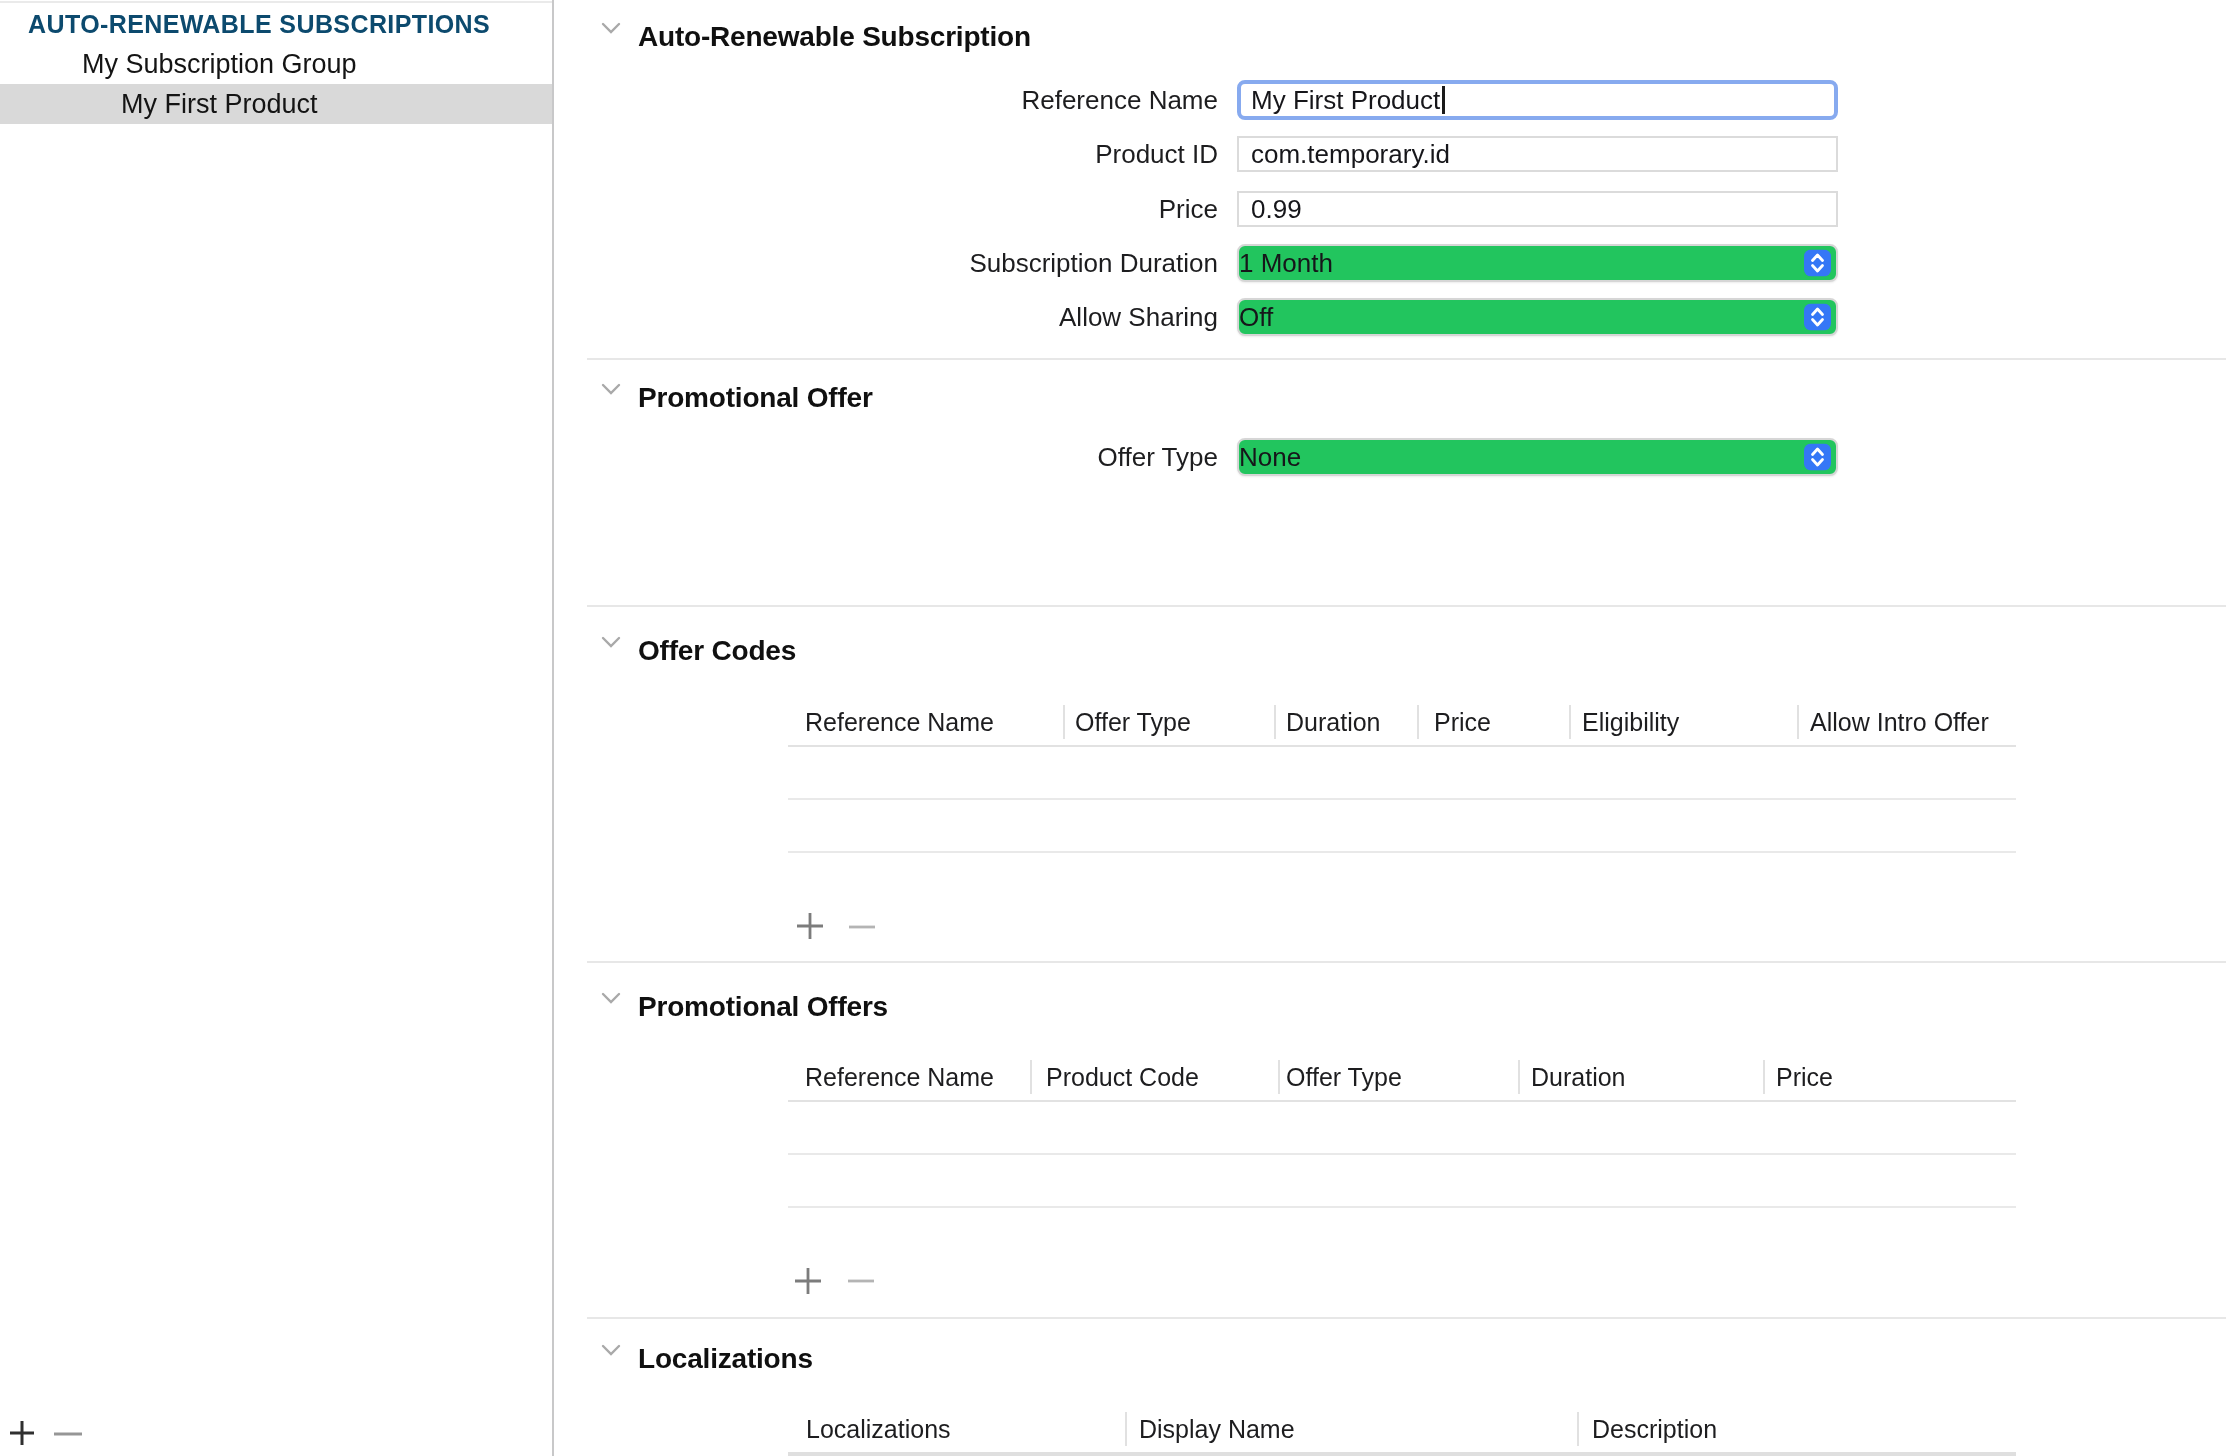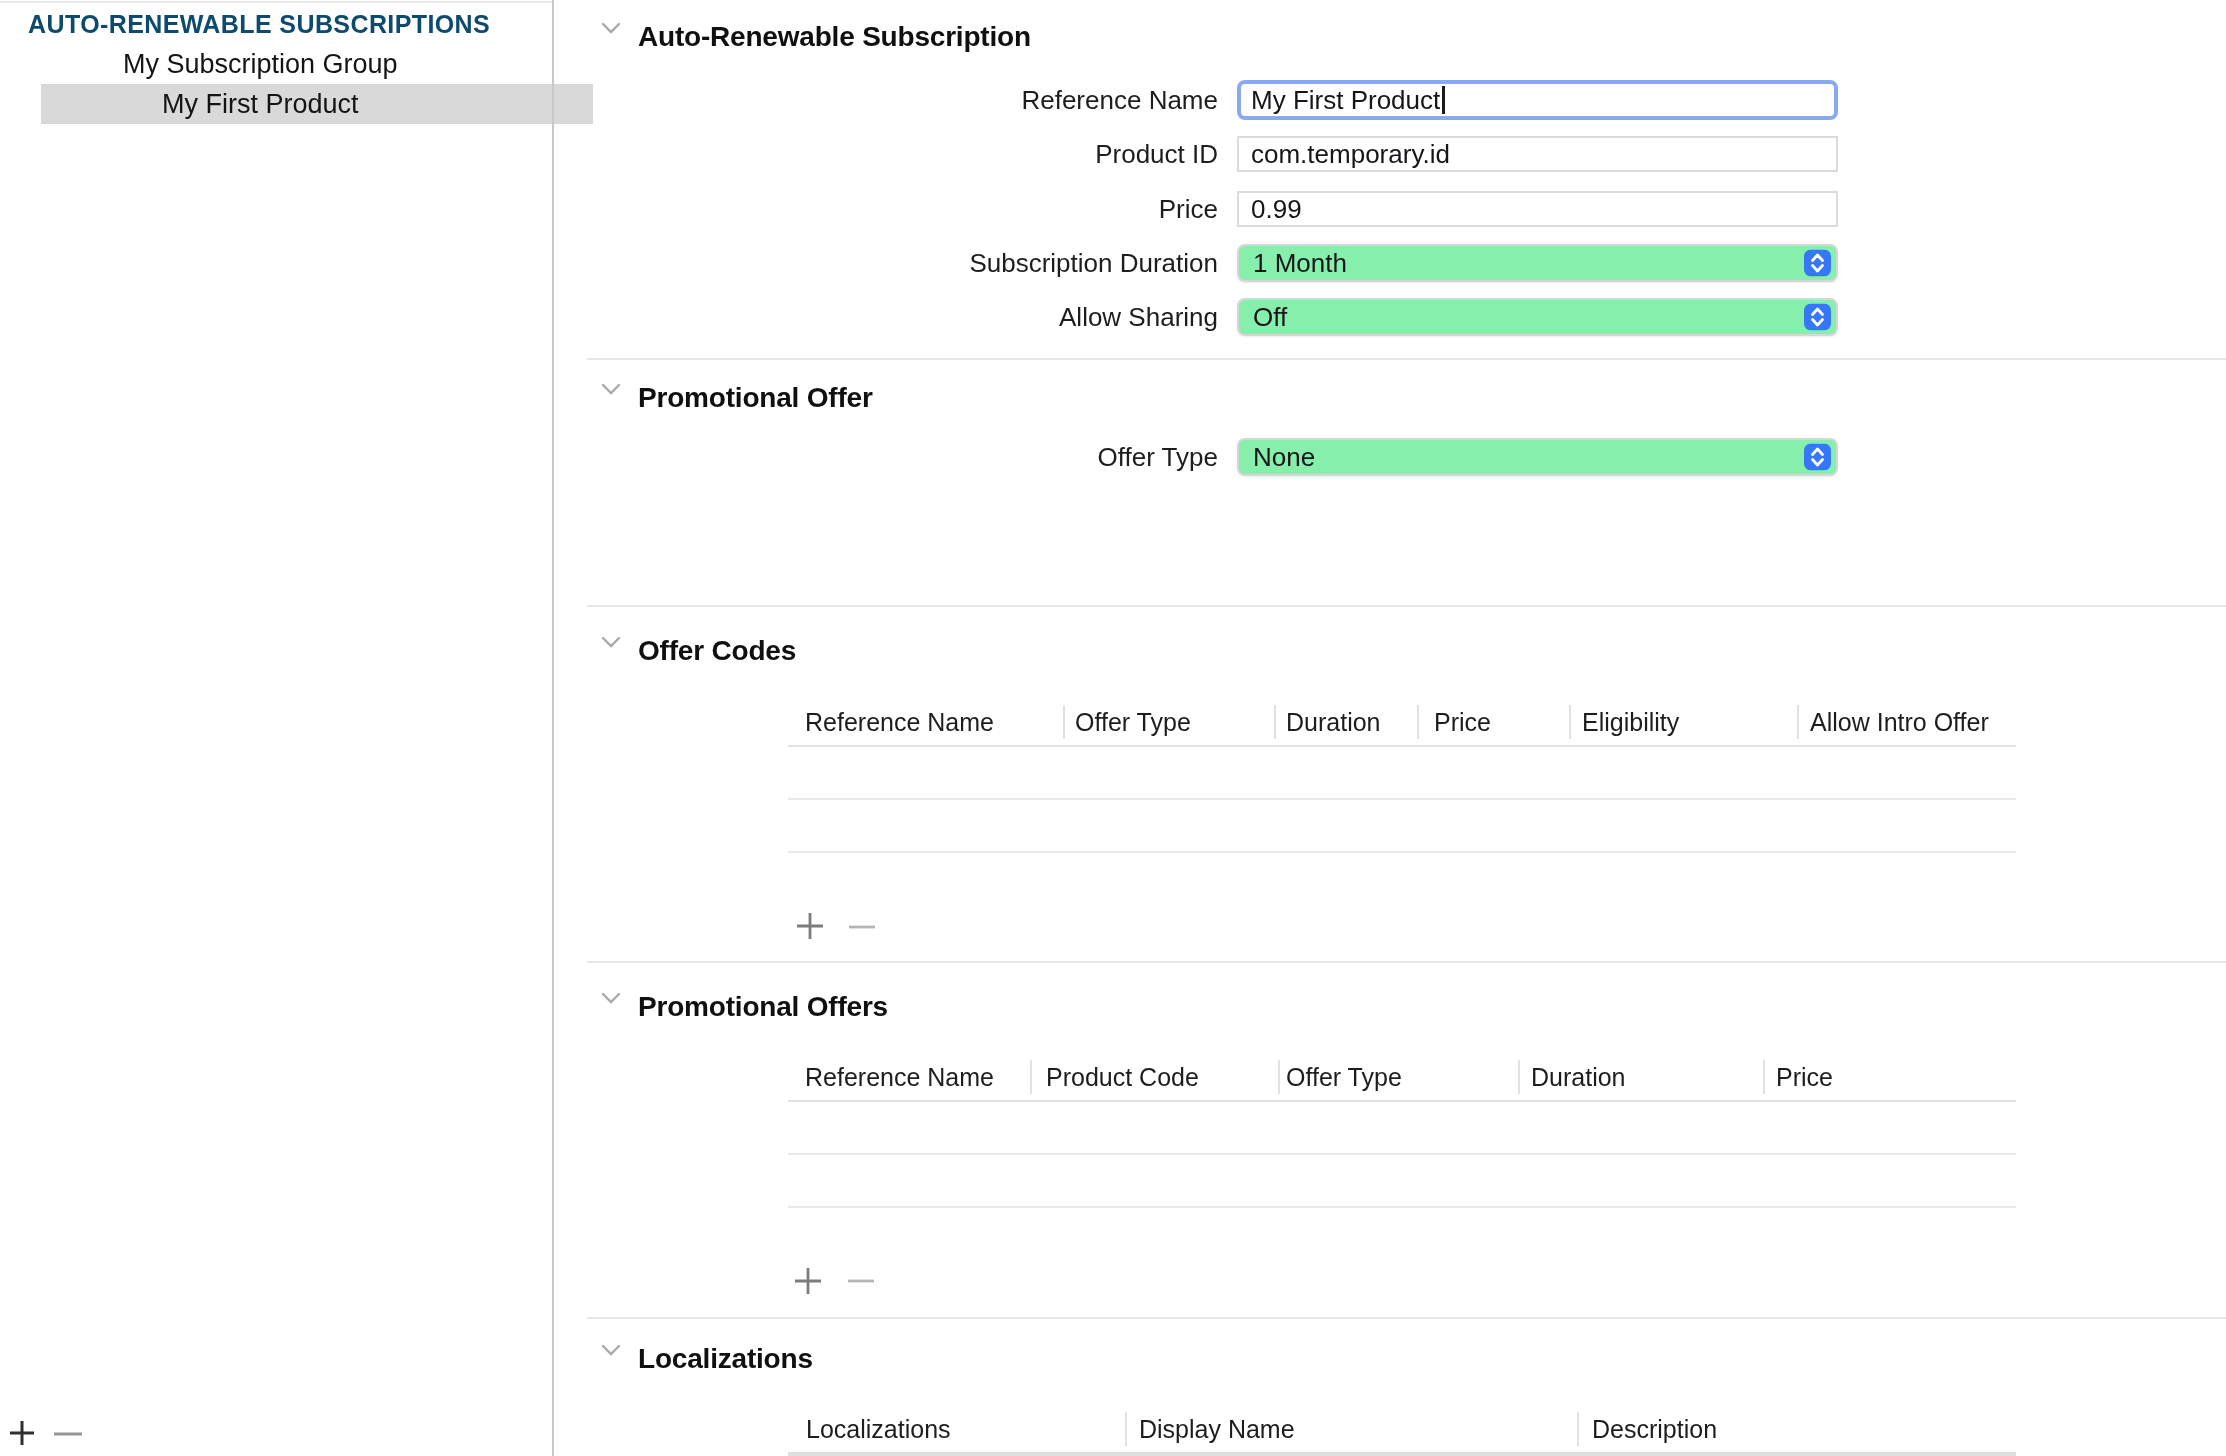--- a/index.html
+++ b/index.html
@@ -7,43 +7,43 @@
        font-family:"Liberation Sans",sans-serif;color:#1d1d1f;
        -webkit-font-smoothing:antialiased;}
 
   
   .sidebar{position:absolute;top:0;left:0;width:552px;height:1456px;background:#fff;}
   .sb-topline{position:absolute;top:1px;left:0;width:552px;height:2px;background:#EAEAEA;}
   .splitter{position:absolute;top:0;left:552px;width:2px;height:1456px;background:#C8C8C9;}
   .sb-header{position:absolute;top:8px;left:28px;font-size:25px;font-weight:700;
              color:#0c4a6e;letter-spacing:.4px;line-height:32px;white-space:nowrap;}
   .sb-item{position:absolute;left:0;width:552px;height:40px;line-height:40px;
-           font-size:27px;color:#141414;white-space:nowrap;box-sizing:border-box;margin-left:41px;}
+           font-size:27px;color:#141414;white-space:nowrap;box-sizing:border-box;}
   .sb-item.lvl1{top:44px;padding-left:82px;}
   .sb-item.lvl2{top:84px;padding-left:121px;}
   .sb-item.selected{background:#D9D9D9;}
   .sb-actions svg{position:absolute;}
 
   
   .sec-sep{position:absolute;left:587px;width:1639px;height:2px;background:#E7E7E7;}
   .sec-head{position:absolute;left:600px;height:34px;display:flex;gap:16px;}
   .sec-head .title{font-size:28px;font-weight:700;color:#101010;letter-spacing:-.2px;white-space:nowrap;}
 
   
   .frow{position:absolute;left:605px;height:40px;display:flex;align-items:center;}
   .flabel{width:613px;text-align:right;font-size:26px;color:#1d1d1f;
           padding-right:19px;flex:none;white-space:nowrap;}
   .tfield{box-sizing:border-box;width:601px;height:36px;background:#fff;
           border:2px solid #DBDBDB;border-radius:0;display:flex;align-items:center;
           padding-left:12px;font-size:26px;color:#16161a;white-space:nowrap;}
   .tfield.focused{height:40px;border:4px solid #87AAEF;border-radius:8px;padding-left:10px;}
   .caret{display:inline-block;width:3px;height:28px;background:#1a1a1a;margin-left:2px;}
-  .popup{box-sizing:border-box;position:relative;width:601px;height:38px;background:#86efac;
+  .popup{box-sizing:border-box;position:relative;width:601px;height:38px;background:#22c55e;
          border:2px solid #D6D6D6;border-radius:8px;box-shadow:0 1px 2px rgba(0,0,0,.08);
-         display:flex;align-items:center;padding-left:14px;font-size:26px;color:#16161a;
+         display:flex;align-items:center;padding-left:0;font-size:26px;color:#16161a;
          white-space:nowrap;}
   .stepper{position:absolute;right:5px;top:50%;transform:translateY(-50%);}
 
   
   .etable{position:absolute;left:788px;width:1228px;}
   .thead{position:relative;box-sizing:border-box;height:47px;border-bottom:2px solid #E2E2E2;}
   .thead.thick{height:49px;border-bottom:4px solid #DFDFDF;}
   .th{position:absolute;top:0;line-height:45px;font-size:25px;color:#1d1d1f;white-space:nowrap;}
   .vline{position:absolute;top:5px;width:2px;height:34px;background:#E1E1E1;}
   .trow{box-sizing:border-box;height:53px;border-bottom:2px solid #E9E9E9;}

